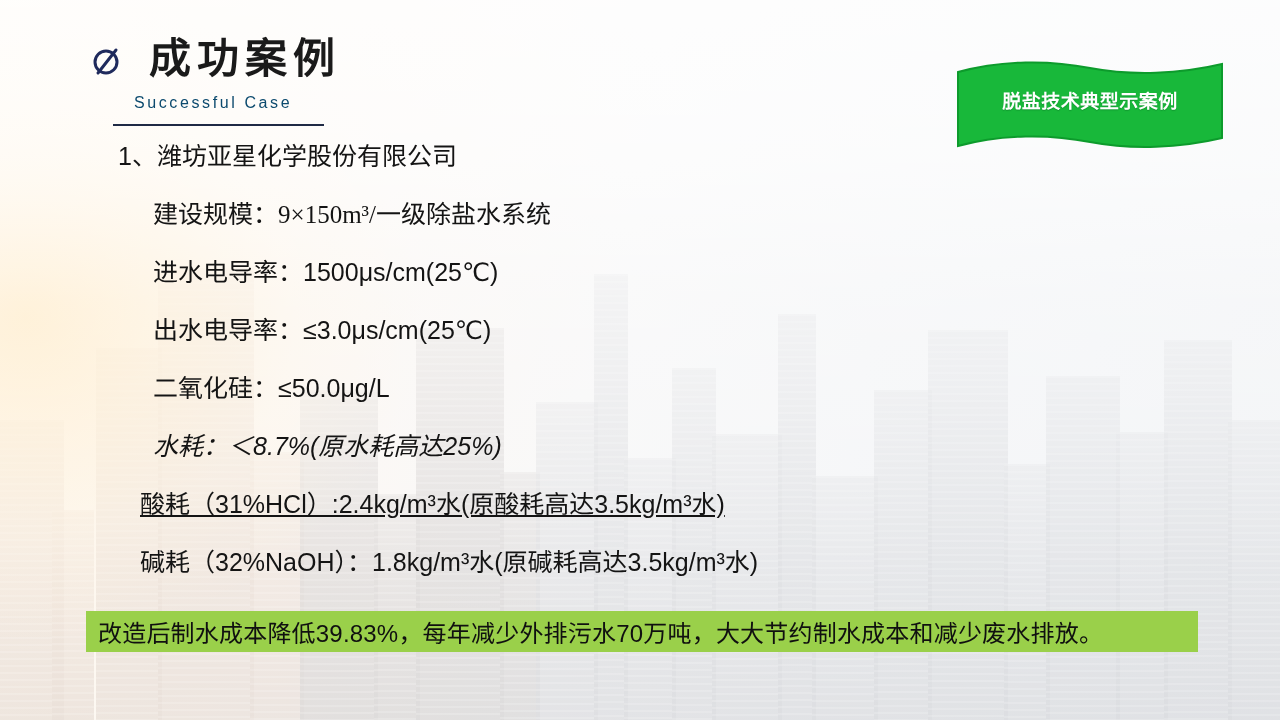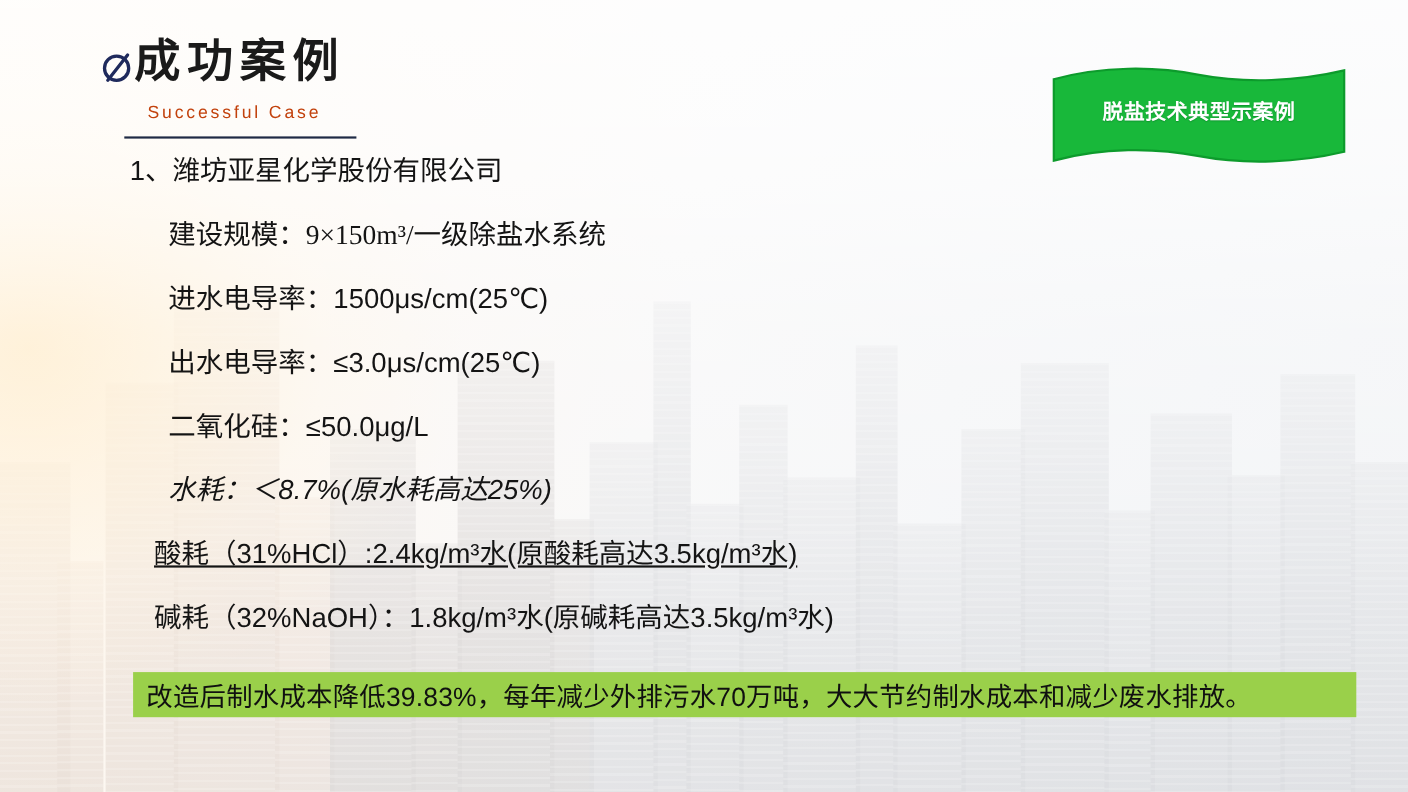--- a/index.html
+++ b/index.html
@@ -88,22 +88,21 @@
       rgba(0,0,0,0.00) 7px);
   }
 
   
   .title-row {
     position: absolute;
     left: 92px;
     top: 38px;
     display: flex;
     align-items: center;
-    gap: 0;
-    font-family: Liberation Mono, monospace;
+    gap: 27px;
   }
   .title-icon {
     width: 30px;
     height: 30px;
     flex: 0 0 auto;
     margin-top: 4px;
   }
   .title-text {
     font-size: 42px;
     font-weight: bold;
@@ -112,21 +111,21 @@
     line-height: 1;
     white-space: nowrap;
   }
 
   .subtitle {
     position: absolute;
     left: 134px;
     top: 94px;
     font-size: 16px;
     letter-spacing: 2.6px;
-    color: #c2410c;
+    color: #0c4a6e;
     white-space: nowrap;
   }
   .title-rule {
     position: absolute;
     left: 113px;
     top: 124px;
     width: 211px;
     height: 2px;
     background: #1f2a45;
   }
@@ -177,21 +176,21 @@
   .body-line.indent1 { left: 153px; }
   .body-line.indent2 { left: 140px; }
 
   .serif-val {
     font-family: "Liberation Serif", "DejaVu Serif", serif;
   }
 
   
   .highlight-bar {
     position: absolute;
-    left: 121px;
+    left: 86px;
     top: 611px;
     width: 1112px;
     height: 41px;
     background: #9ad04a;
     display: flex;
     align-items: center;
     padding-left: 12px;
     box-sizing: border-box;
   }
   .highlight-text {

